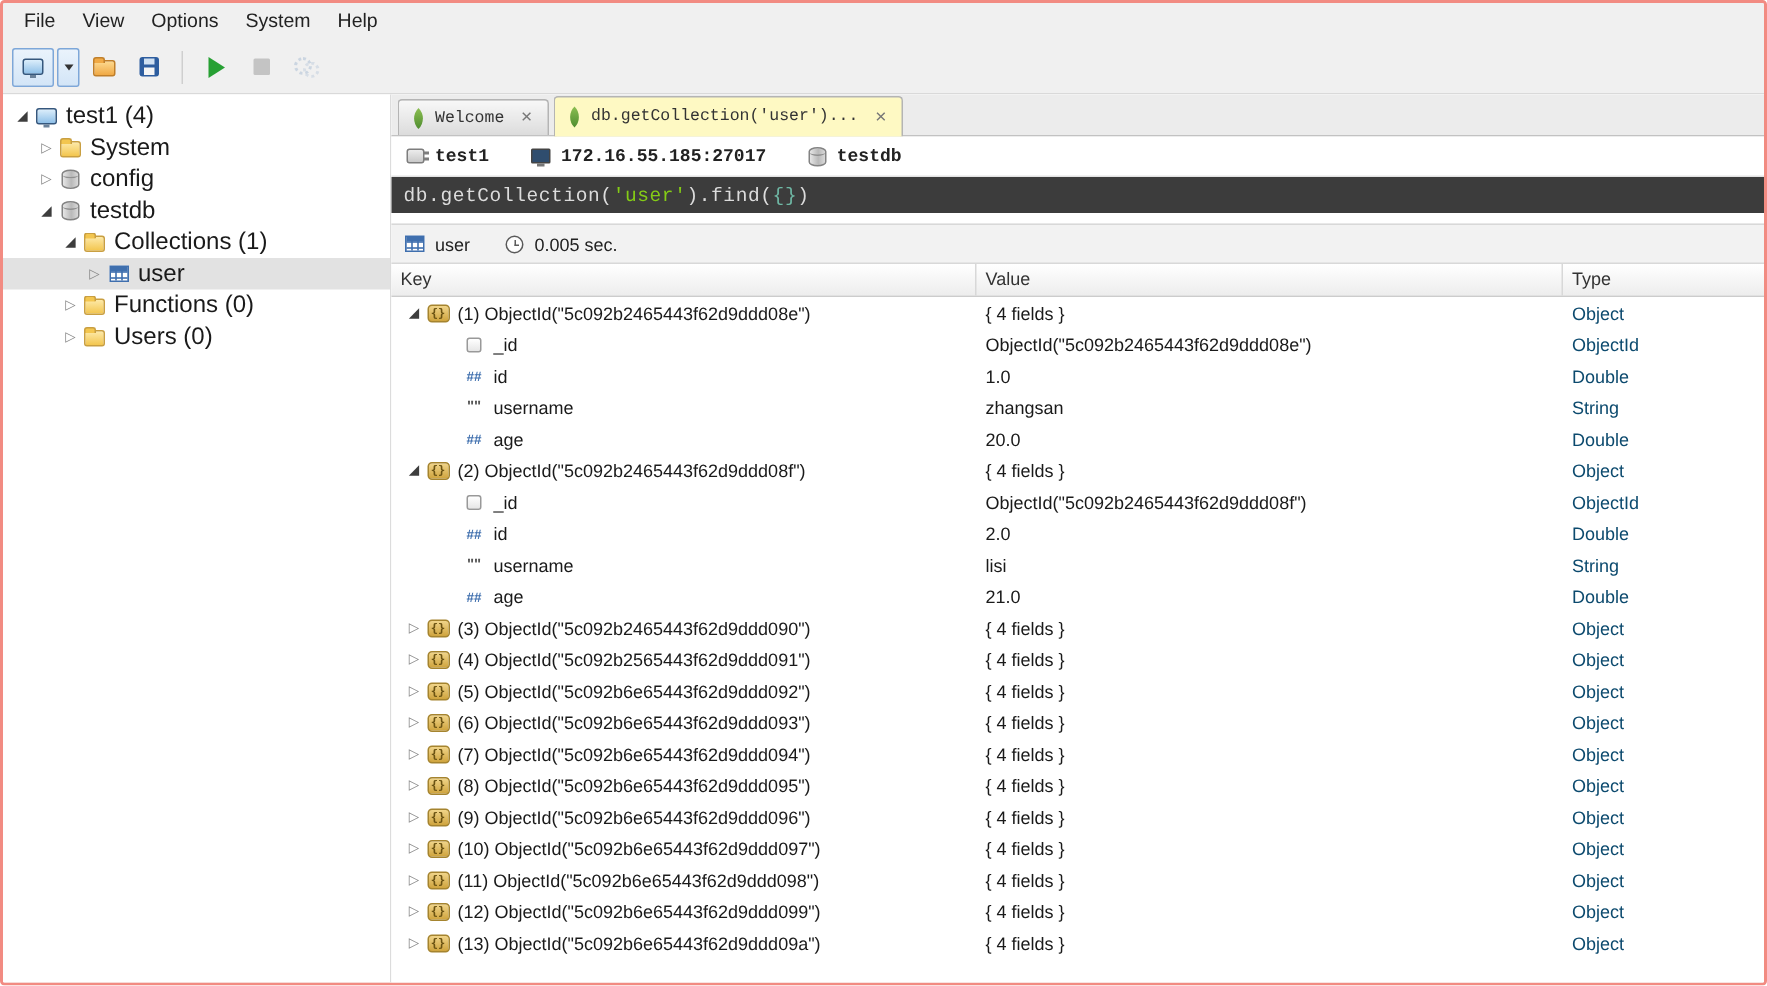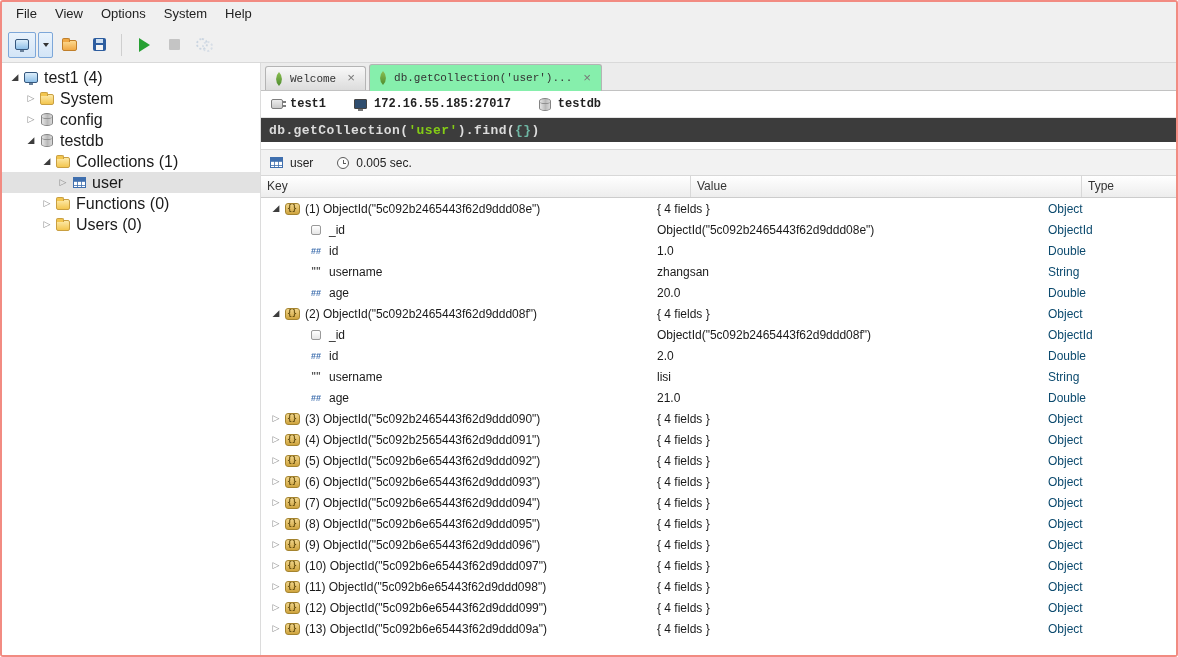--- a/index.html
+++ b/index.html
@@ -26,40 +26,40 @@
   .tree-item{height:21px;display:flex;align-items:center;white-space:nowrap;cursor:default}
   .tree-item.selected{background:#e2e2e2}
   .expander{width:14px;flex:none;font-size:9px;color:#3d3d3d;display:inline-flex;align-items:center;justify-content:center;line-height:1}
   .expander.hollow{color:#8a8a8a}
   .islot{width:18px;flex:none;display:inline-flex;align-items:center;justify-content:center;margin-right:4px}
   .tlabel{font-size:16px;color:#1a1a1a}
 
   
   .tabbar{height:28px;flex:none;background:#ececec;border-bottom:1px solid #c2c2c2;display:flex;align-items:flex-end;padding:3px 0 0 4px;gap:3px}
   .tab{height:24px;display:flex;align-items:center;padding:0 8px;border:1px solid #b4b4b4;border-bottom:none;border-radius:3px 3px 0 0;background:linear-gradient(#f8f8f8,#dcdcdc);font-family:"Liberation Mono","DejaVu Sans Mono",monospace;font-size:11px;color:#333;white-space:nowrap}
-  .tab.active{background:#86efac;height:27px;margin-bottom:-1px;z-index:2;position:relative}
+  .tab.active{background:#fef9c3;height:27px;margin-bottom:-1px;z-index:2;position:relative}
   .tab-label{margin:0 2px 0 6px}
   .tab-close{margin-left:7px;color:#777;font-size:13px;line-height:1;padding:0 2px}
 
   
   .breadcrumb{height:27px;flex:none;display:flex;align-items:center;gap:28px;padding:0 10px;background:#fff;border-bottom:1px solid #e3e3e3;font-family:"Liberation Mono","DejaVu Sans Mono",monospace;font-size:12px;font-weight:bold;color:#222}
   .crumb{display:flex;align-items:center;gap:7px;white-space:nowrap}
 
   
-  .querybar{height:24px;flex:none;background:#3c3c3c;display:flex;align-items:center;padding:0 8px;font-family:"Liberation Mono","DejaVu Sans Mono",monospace;font-size:13px;font-weight:bold;letter-spacing:.4px;white-space:pre}
+  .querybar{height:24px;flex:none;background:#3c3c3c;display:flex;align-items:center;padding:0 8px;font-family:"Liberation Mono","DejaVu Sans Mono",monospace;font-size:13px;font-weight:normal;letter-spacing:.4px;white-space:pre}
   .tok-plain{color:#dcdcdc}.tok-string{color:#84cc16}.tok-brace{color:#6fb8a5}
   .gap{height:7px;background:#fff;flex:none}
 
   
   .resultbar{height:27px;flex:none;display:flex;align-items:center;gap:24px;padding:0 9px;background:#f2f2f2;border-top:1px solid #d8d8d8;border-bottom:1px solid #d8d8d8;font-size:12px;color:#222}
 
   
   .grid-header{height:22px;flex:none;display:flex;background:linear-gradient(#ffffff,#ededed);border-bottom:1px solid #cccccc;color:#333}
   .gcol{padding:3px 6px;border-right:1px solid #d8d8d8;font-size:12px;white-space:nowrap}
-  .gcol.key{width:430px;flex:none}
+  .gcol.key{width:390px;flex:none}
   .gcol.value{width:391px;flex:none}
   .gcol.type{flex:1;border-right:none}
   .grid-body{flex:1;overflow:hidden;background:#fff}
   .grid-row{height:21px;display:flex;align-items:center}
   .cell{white-space:nowrap;overflow:hidden}
   .ckey{width:390px;flex:none;display:flex;align-items:center;height:100%}
   .cvalue{width:391px;flex:none;padding-left:6px}
   .ctype{flex:1;padding-left:6px;color:#0c4a6e}
 
   

